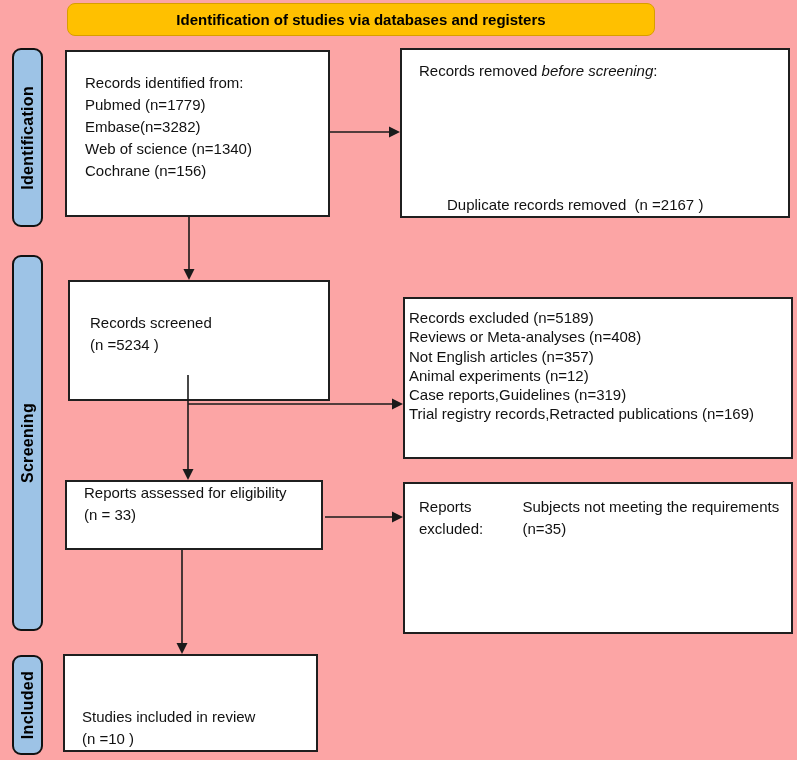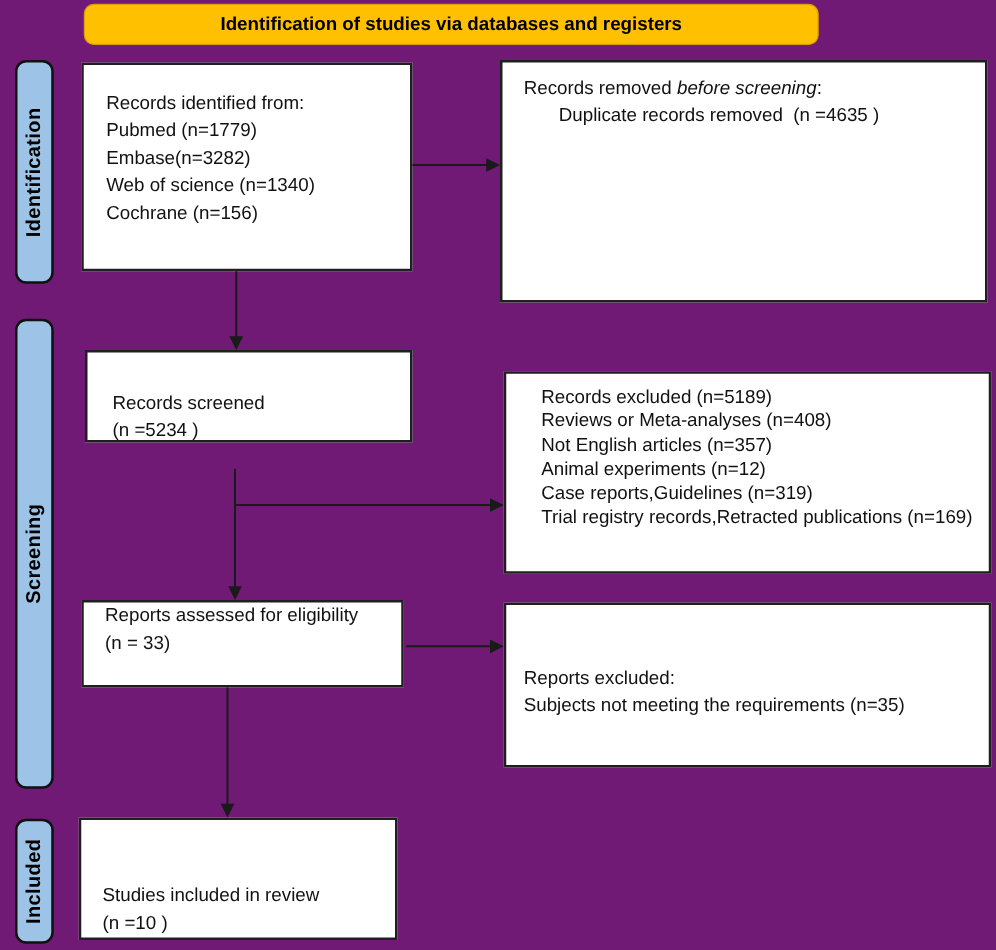--- a/index.html
+++ b/index.html
@@ -11,21 +11,21 @@
   *{box-sizing:border-box;margin:0;padding:0;}
   html,body{background:#ffffff;}
   body{
     font-family:"Liberation Sans", sans-serif;
     color:var(--ink);
   }
   .canvas{
     position:relative;
     width:797px;
     height:760px;
-    background:#701a75;
+    background:#fca5a5;
     overflow:hidden;
   }
   .banner{
     position:absolute;
     left:67px; top:3px; width:588px; height:33px;
     background:var(--banner-bg);
     border:1.5px solid var(--banner-border);
     border-radius:8px;
     display:flex; align-items:center; justify-content:center;
     font-weight:bold; font-size:15px; color:#000;
@@ -51,30 +51,30 @@
   .fbox{
     position:absolute;
     background:#ffffff;
     border:2px solid #1f1f1f;
     font-size:15px;
     line-height:22px;
     color:#111;
   }
   .fbox .line{white-space:pre-wrap;}
   .box-identified{ left:65px; top:50px; width:265px; height:167px; padding:20px 8px 0 18px; }
-  .box-removed{ left:400px; top:48px; width:390px; height:194px;
-    display:flex; flex-direction:column; justify-content:flex-start; padding:10px 8px 0 17px; }
+  .box-removed{ left:400px; top:48px; width:390px; height:170px;
+    display:flex; flex-direction:column; justify-content:space-between; padding:10px 8px 0 17px; }
   .box-removed .indent{ padding-left:28px; }
-  .box-screened{ left:68px; top:280px; width:262px; height:74px; padding:30px 8px 0 20px; }
+  .box-screened{ left:68px; top:280px; width:262px; height:121px; padding:30px 8px 0 20px; }
   .box-excluded{ left:403px; top:297px; width:390px; height:162px;
-    padding:9px 4px 0 28px; line-height:19.3px; }
+    padding:9px 4px 0 4px; line-height:19.3px; }
   .box-assessed{ left:65px; top:480px; width:258px; height:70px;
     display:flex; flex-direction:column; padding:0 8px 0 17px; }
-  .box-reports-excluded{ left:403px; top:482px; width:390px; height:132px;
-    display:flex; flex-direction:column; justify-content:center; padding:12px 8px 0 14px; }
+  .box-reports-excluded{ left:403px; top:482px; width:390px; height:152px;
+    display:flex; justify-content:center; padding:12px 8px 0 14px; }
   .box-included{ left:63px; top:654px; width:255px; height:98px;
     display:flex; flex-direction:column; justify-content:flex-end; padding:10px 8px 0 17px; }
   .arrows{
     position:absolute; left:0; top:0; width:797px; height:760px;
     pointer-events:none;
   }
   .arrows line{ stroke:#1a1a1a; stroke-width:1.6; }
   .arrows polygon{ fill:#1a1a1a; }
   .it{ font-style:italic; }
 </style>
@@ -100,21 +100,21 @@
   <div class="fbox box-identified">
     <div class="line">Records identified from:</div>
     <div class="line">Pubmed (n=1779)</div>
     <div class="line">Embase(n=3282)</div>
     <div class="line">Web of science (n=1340)</div>
     <div class="line">Cochrane (n=156)</div>
   </div>
 
   <div class="fbox box-removed">
     <div class="line"><span>Records removed </span><span class="it">before screening</span><span>:</span></div>
-    <div class="line indent">Duplicate records removed  (n =4635 )</div>
+    <div class="line indent">Duplicate records removed  (n =2167 )</div>
   </div>
 
   <div class="fbox box-screened">
     <div class="line">Records screened</div>
     <div class="line">(n =5234 )</div>
   </div>
 
   <div class="fbox box-excluded">
     <div class="line">Records excluded (n=5189)</div>
     <div class="line">Reviews or Meta-analyses (n=408)</div>

